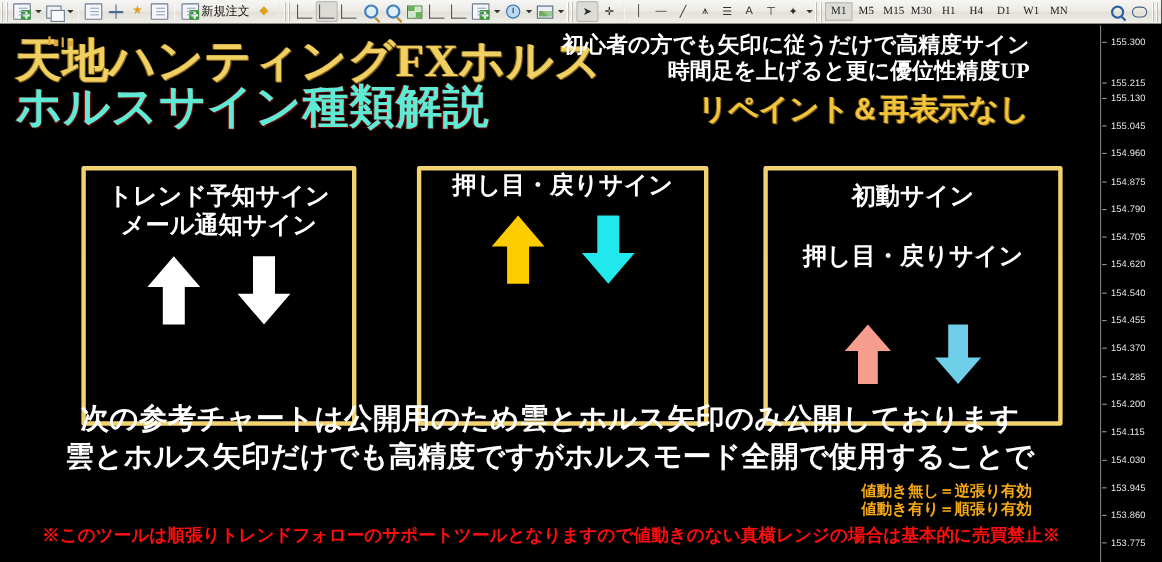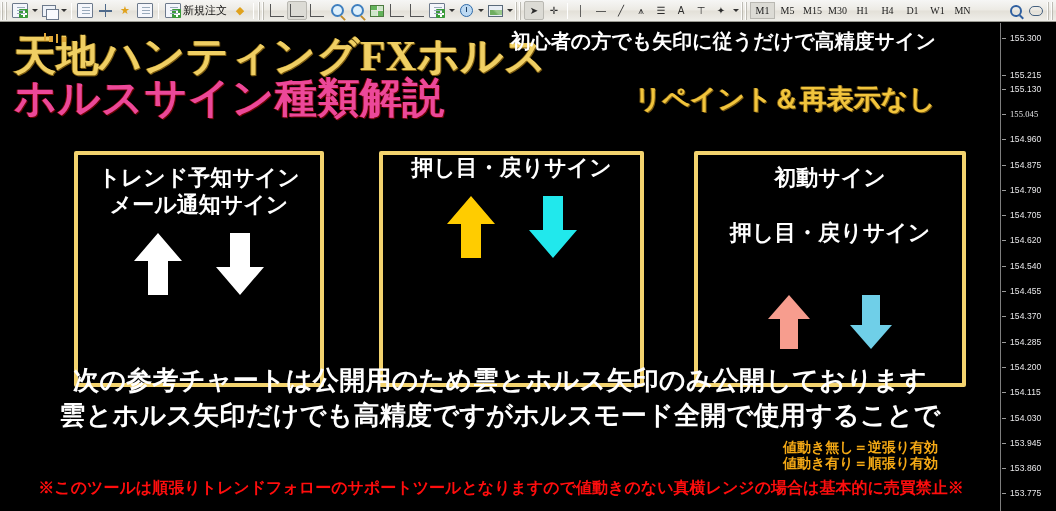--- a/index.html
+++ b/index.html
@@ -89,21 +89,21 @@
   #priceaxis .pl:before{content:"";position:absolute;left:1px;top:5px;width:4px;height:1px;background:#9a9a9a;}
   #chartbody{position:absolute;left:0;top:0;right:56px;bottom:0;overflow:hidden;}
 
   
   .title1,.title2{
     position:absolute;left:14px;font-family:"Liberation Serif",serif;
     font-weight:bold;letter-spacing:.5px;white-space:nowrap;line-height:1;
   }
   .title1{ top:12px; font-size:42px; color:#f0cf63;
     text-shadow:1px 1px 0 #7a5a10,-1px 0 0 #8a6a14,0 1px 0 #6e5210; }
-  .title2{ top:54px; font-size:42px; color:#ec4899;
+  .title2{ top:54px; font-size:42px; color:#5eead4;
     text-shadow:1px 1px 0 #6d0404,-1px 0 0 #7a0606; }
 
   .hdrR{ position:absolute; right:64px; text-align:right; white-space:nowrap;
     font-family:"Liberation Serif",serif; font-weight:bold; color:#ffffff; line-height:1.05;}
   .hdrR.l1{ top:8px; font-size:20px; }
   .hdrR.l2{ top:32px; font-size:20px; }
   .hdrR.l3{ top:62px; font-size:27px; color:#f2c53d;
     text-shadow:1px 1px 0 #7a5a10,-1px 0 0 #7a5a10;}
 
   #boxes{position:absolute;left:0;top:128px;width:1000px;height:190px;}
@@ -269,20 +269,21 @@
 
 <div id="chart">
 
 
   <div id="chartbody">
 
     <div class="title1">天地ハンティングFXホルス</div>
     <div class="title2">ホルスサイン種類解説</div>
 
     <div class="hdrR l1">初心者の方でも矢印に従うだけで高精度サイン</div>
+    <div class="hdrR l2">時間足を上げると更に優位性精度UP</div>
     <div class="hdrR l3">リペイント＆再表示なし</div>
 
     <div id="boxes">
 
       <div class="sbox" style="left:74px;width:250px;">
         <div class="bl first">トレンド予知サイン</div>
         <div class="bl">メール通知サイン</div>
         <div class="arrows">
           <svg class="arrow" viewBox="0 0 54 70">
             <polygon points="27,4 51,32 37,32 37,66 17,66 17,32 3,32" fill="#ffffff"></polygon>
@@ -330,21 +331,21 @@
   <div class="candle" style="left: 44px; top: 10px; width: 2px; height: 8px;"></div>
       <div class="candle" style="left: 49px; top: 13px; width: 4px; height: 6px;"></div>
       <div class="candle" style="left: 56px; top: 11px; width: 2px; height: 9px;"></div>
       <div class="candle" style="left: 62px; top: 14px; width: 4px; height: 5px;"></div>
     </div>
 
   <div id="priceaxis">
       <div class="pl" style="top: 10px;">155.300</div>
       <div class="pl" style="top: 35.3px; margin-top: 12px;">155.215</div>
       <div class="pl" style="top: 60.6px;">155.130</div>
-      <div class="pl" style="top: 85.9px; font-family: Liberation Serif, serif;">155.045</div>
+      <div class="pl" style="top: 85.9px;">155.045</div>
       <div class="pl" style="top: 111.2px;">154.960</div>
       <div class="pl" style="top: 136.5px;">154.875</div>
       <div class="pl" style="top: 161.8px;">154.790</div>
       <div class="pl" style="top: 187.1px;">154.705</div>
       <div class="pl" style="top: 212.4px;">154.620</div>
       <div class="pl" style="top: 237.7px;">154.540</div>
       <div class="pl" style="top: 263px;">154.455</div>
       <div class="pl" style="top: 288.3px;">154.370</div>
       <div class="pl" style="top: 313.6px;">154.285</div>
       <div class="pl" style="top: 338.9px;">154.200</div>

